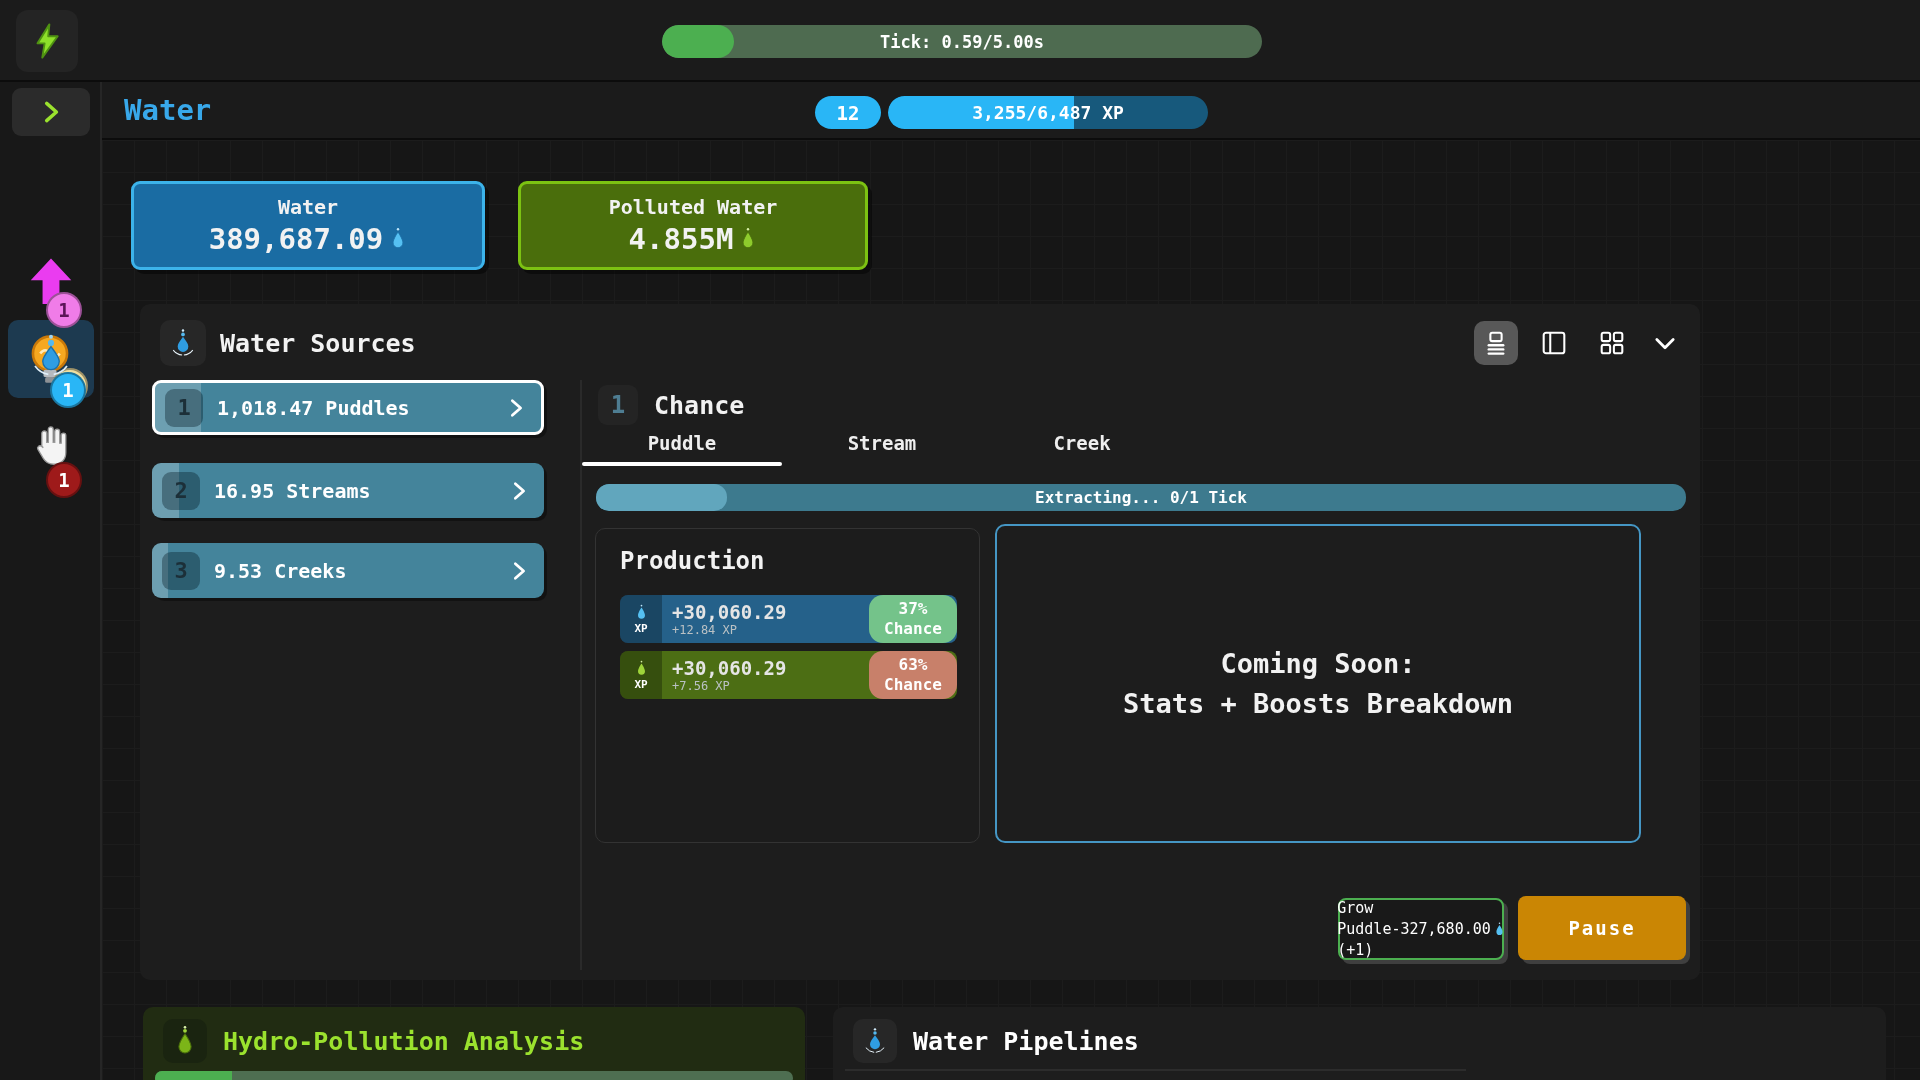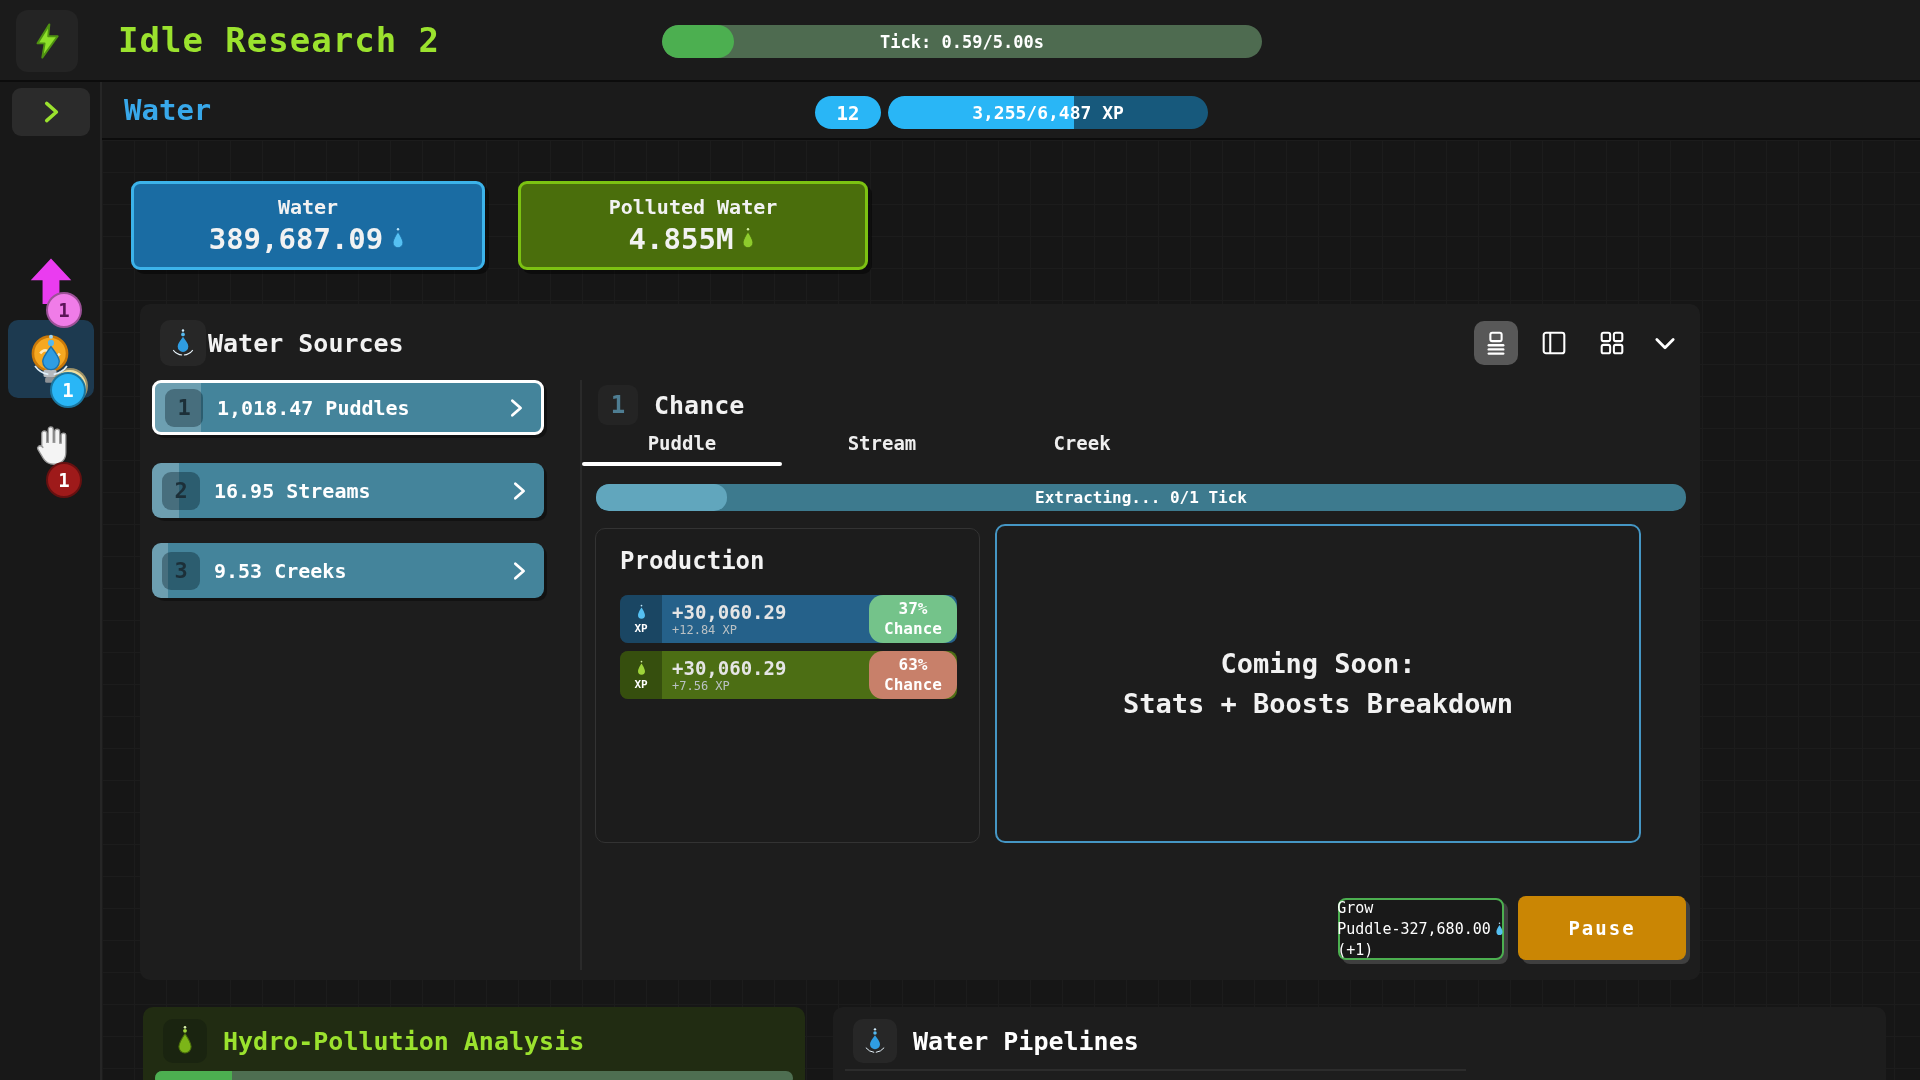--- a/index.html
+++ b/index.html
@@ -37,21 +37,21 @@
   .res-card { position:absolute; top:41px; height:89px; border-radius:9px; box-shadow:4px 4px 0 rgba(0,0,0,.45);
     display:flex; flex-direction:column; align-items:center; justify-content:center; gap:3px; }
   .res-card .t { font-size:20px; font-weight:700; }
   .res-card .v { font-size:29px; font-weight:700; display:flex; align-items:center; gap:6px; }
   .card-water { left:29px; width:354px; background:var(--card_water_bg,#1a6ca3); border:3px solid var(--card_water_border,#3cb3ea); }
   .card-polluted { left:416px; width:350px; background:var(--card_polluted_bg,#4a6e0c); border:3px solid var(--card_polluted_border,#7cc212); }
 
   
   .panel { position:absolute; left:38px; top:164px; width:1560px; height:676px; background:#1d1d1d; border-radius:10px; }
   .panel-head-icon { position:absolute; left:20px; top:16px; width:46px; height:46px; background:#272727; border-radius:10px; display:flex; align-items:center; justify-content:center; }
-  .panel-title { position:absolute; left:68px; top:16px; height:46px; display:flex; align-items:center; font-size:25px; font-weight:700; }
+  .panel-title { position:absolute; left:80px; top:16px; height:46px; display:flex; align-items:center; font-size:25px; font-weight:700; }
   .view-tools { position:absolute; right:18px; top:16px; display:flex; align-items:center; gap:14px; height:46px; }
   .tool { width:44px; height:44px; border-radius:10px; display:flex; align-items:center; justify-content:center; }
   .tool.active { background:#585858; }
 
   .src-row { position:absolute; left:12px; width:392px; height:55px; background:var(--row_teal,#44849b); border-radius:9px; overflow:hidden; display:flex; align-items:center; box-shadow:3px 3px 0 rgba(0,0,0,.35); }
   .src-row.sel { border:3px solid #fff; }
   .src-fill { position:absolute; left:0; top:0; bottom:0; background:rgba(255,255,255,.22); }
   .src-num { position:relative; margin-left:10px; width:38px; height:38px; background:rgba(0,20,30,.35); border-radius:9px; display:flex; align-items:center; justify-content:center; font-size:22px; font-weight:700; color:#1c2f38; }
   .src-lbl { position:relative; margin-left:14px; font-size:20px; font-weight:700; color:#fff; }
   .src-chev { position:relative; margin-left:auto; margin-right:14px; }
@@ -107,21 +107,20 @@
 <body>
 
 <div class="topbar">
   <div class="logo-btn">
     <span>
       <svg width="38" height="38" viewBox="0 0 32 32">
           <path d="M18 2 L8 18 h6 L12 30 L25 12 h-8 Z" fill="#8ee02a" stroke="#4f9212" stroke-width="1.6" stroke-linejoin="round"></path>
         </svg>
     </span>
   </div>
-  <div class="app-title">Idle Research 2</div>
   <div class="tickbar">
     <div class="fill" style="width: 12%;"></div>
     <div class="lbl">Tick: 0.59/5.00s</div>
   </div>
 </div>
 
 <div class="subbar">
   <div class="page-title">Water</div>
   <div class="lvl-badge">12</div>
   <div class="xpbar">

